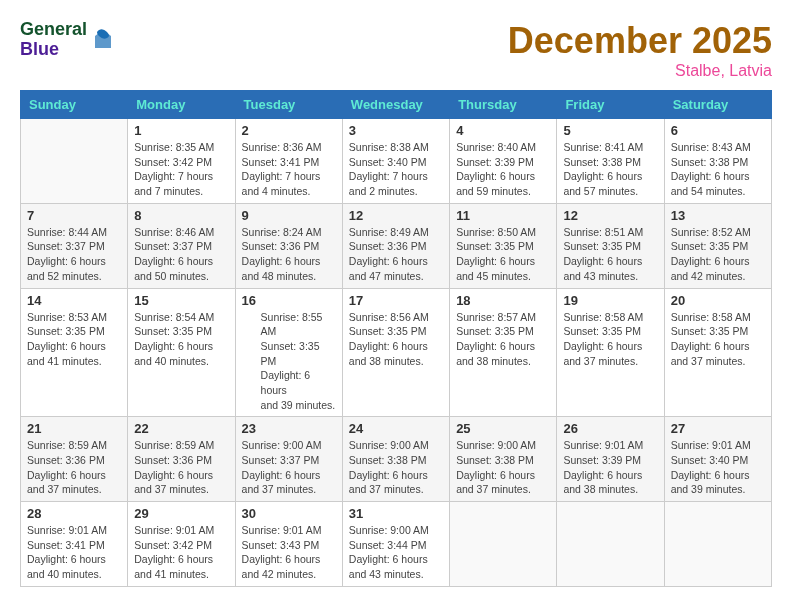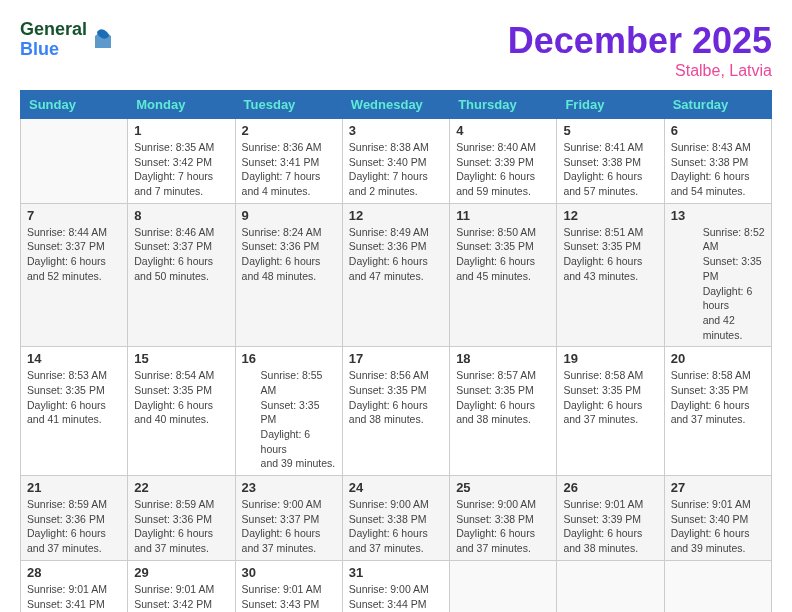--- a/index.html
+++ b/index.html
@@ -26,35 +26,35 @@
       line-height: 1.1;
     }
     .logo-general {
       font-size: 18px;
       font-weight: bold;
       color: #14532d;
     }
     .logo-blue {
       font-size: 18px;
       font-weight: bold;
-      color: #3b82f6;
+      color: #4c1d95;
     }
     .logo-icon {
       width: 24px;
       height: 24px;
       margin-left: 4px;
       fill: #1a6eb5;
     }
     .title-block {
       text-align: right;
     }
     .month-title {
       font-size: 36px;
       font-weight: bold;
-      color: #6d28d9;
+      color: #a16207;
     }
     .location {
       font-size: 16px;
       color: #ec4899;
     }
     table {
       width: 100%;
       border-collapse: collapse;
     }
     thead tr th {
@@ -211,21 +211,21 @@
         </td>
         <td>
           <span class="day-number">12</span>
           <div class="day-info" style="white-space: pre-line;">Sunrise: 8:51 AM
 Sunset: 3:35 PM
 Daylight: 6 hours
 and 43 minutes.</div>
         </td>
         <td>
           <span class="day-number">13</span>
-          <div class="day-info" style="white-space: pre-line; margin-left: 32px;">Sunrise: 8:52 AM
+          <div class="day-info" style="white-space: pre-line;">Sunrise: 8:52 AM
 Sunset: 3:35 PM
 Daylight: 6 hours
 and 42 minutes.</div>
         </td>
       </tr>
       <tr>
         <td>
           <span class="day-number">14</span>
           <div class="day-info" style="white-space: pre-line;">Sunrise: 8:53 AM
 Sunset: 3:35 PM

